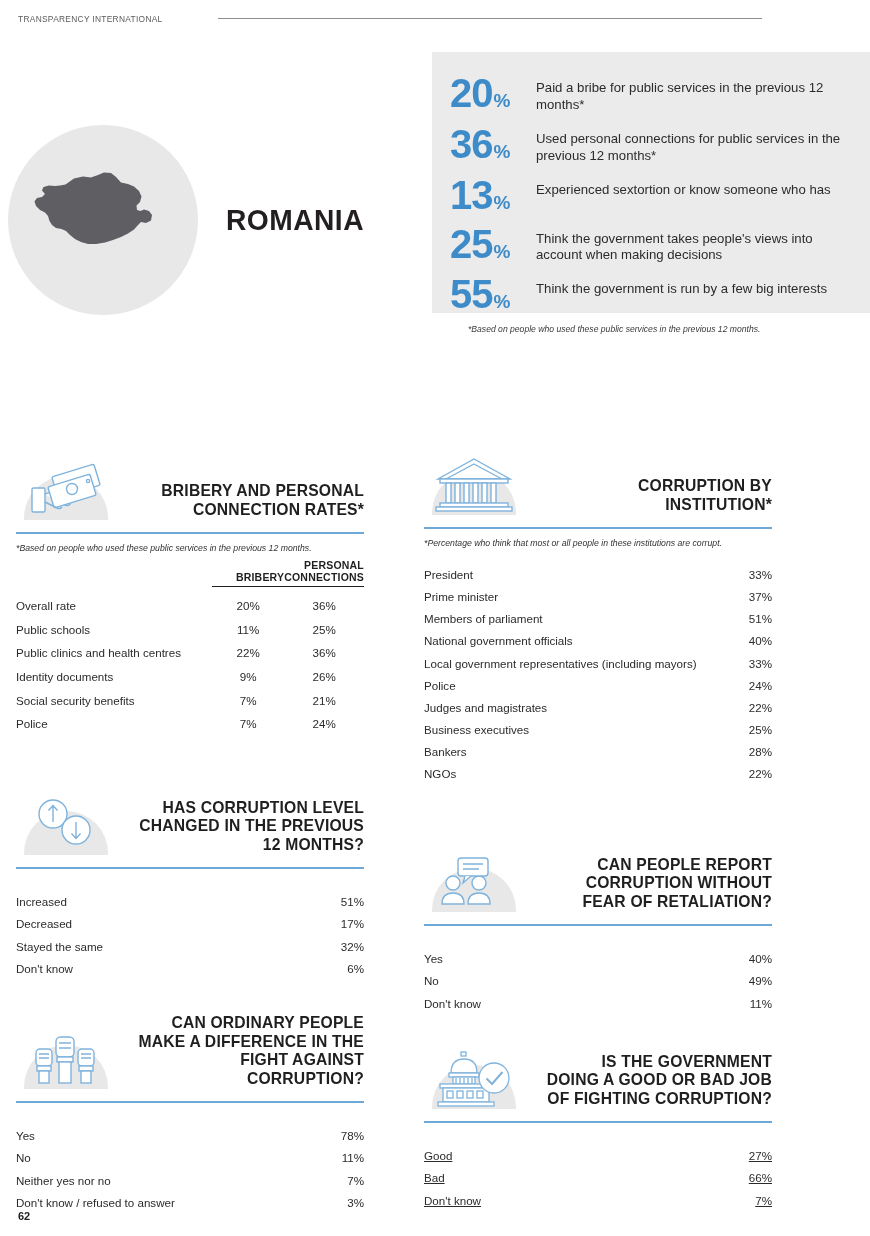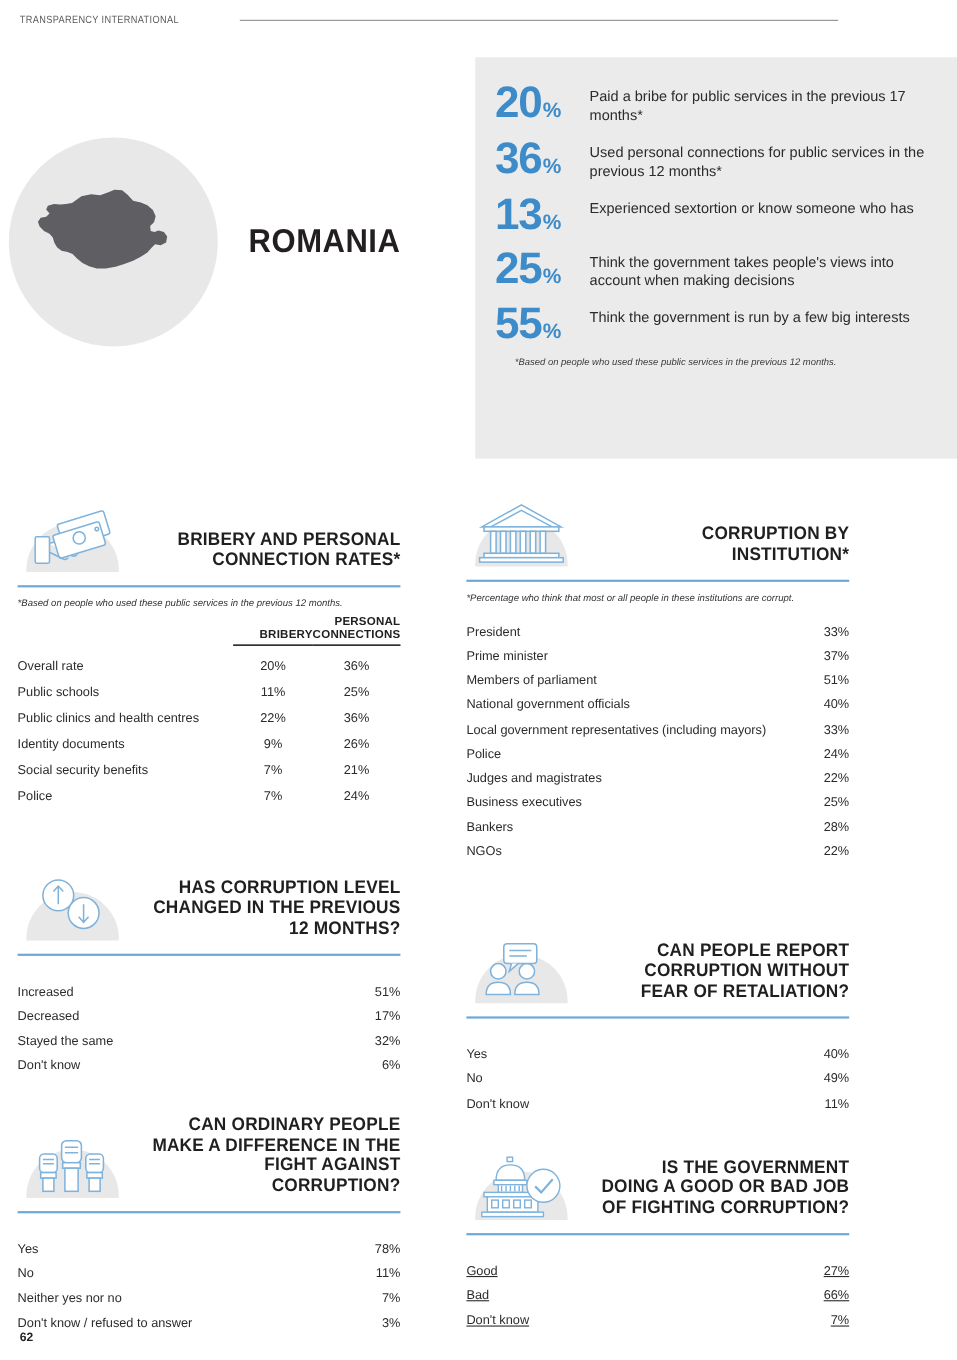--- a/index.html
+++ b/index.html
@@ -67,21 +67,21 @@
     color: #231f20;
     margin-left: 28px;
     transform: scaleX(0.94);
     transform-origin: left center;
   }
 
   
   .stats-panel {
     position: absolute;
     top: 52px; left: 432px;
-    width: 438px; height: 365px;
+    width: 438px; height: 261px;
     background: #ebebeb;
     box-sizing: border-box;
     padding: 22px 18px 0 18px;
   }
   .stat-row {
     display: flex;
     align-items: flex-start;
     margin-bottom: 11px;
   }
   .stat-figure {
@@ -249,21 +249,21 @@
   <div class="country-name">ROMANIA</div>
 </div>
 
 <div class="stats-panel">
 
   <div class="stat-row">
     <div class="stat-figure">
       <span class="stat-num">20</span>
       <span class="stat-pct">%</span>
     </div>
-    <div class="stat-text">Paid a bribe for public services in the previous 17 months*</div>
+    <div class="stat-text">Paid a bribe for public services in the previous 12 months*</div>
   </div>
 
   <div class="stat-row">
     <div class="stat-figure">
       <span class="stat-num">36</span>
       <span class="stat-pct">%</span>
     </div>
     <div class="stat-text">Used personal connections for public services in the previous 12 months*</div>
   </div>
 

